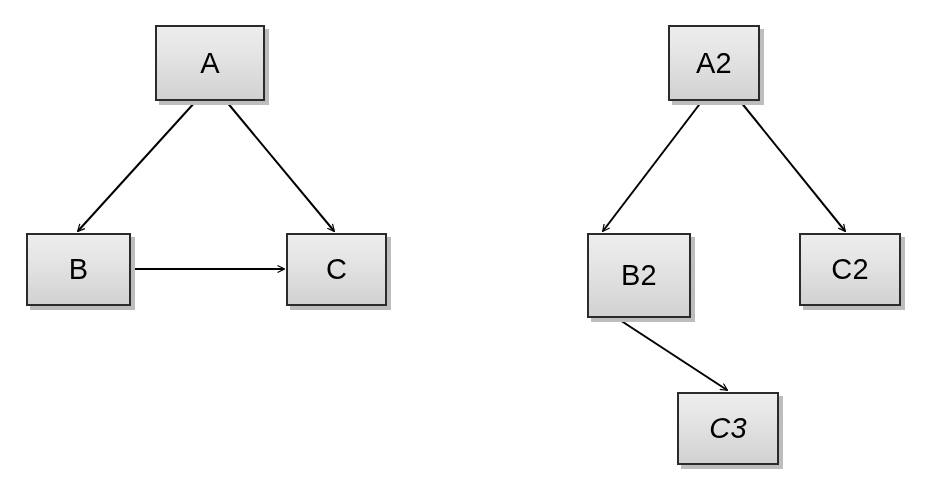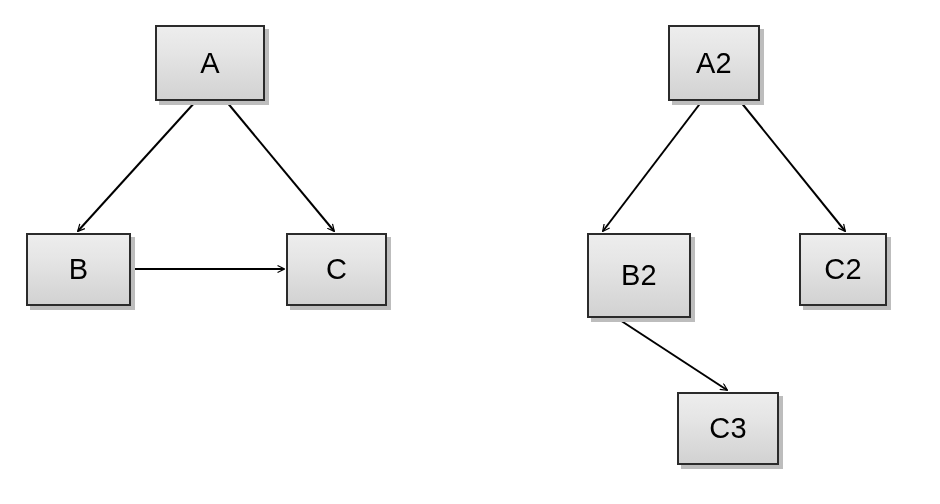--- a/index.html
+++ b/index.html
@@ -82,21 +82,21 @@
         <span class="node-label">C</span>
       </div>
     </div>
   <div id="nodes-right">
       <div class="node" style="left: 668px; top: 25px; width: 92px; height: 76px; border-color: rgb(43, 43, 43); background: linear-gradient(rgb(237, 237, 237) 0%, rgb(230, 230, 230) 32%, rgb(220, 220, 220) 66%, rgb(210, 210, 210) 100%); box-shadow: rgb(189, 189, 189) 4px 4px 0px 0px;">
         <span class="node-label">A2</span>
       </div>
       <div class="node" style="left: 542px; top: 233px; width: 104px; height: 85px; border-color: rgb(43, 43, 43); background: linear-gradient(rgb(237, 237, 237) 0%, rgb(230, 230, 230) 32%, rgb(220, 220, 220) 66%, rgb(210, 210, 210) 100%); box-shadow: rgb(189, 189, 189) 4px 4px 0px 0px; margin-left: 45px;">
         <span class="node-label">B2</span>
       </div>
-      <div class="node" style="left: 799px; top: 233px; width: 88px; height: 73px; border-color: rgb(43, 43, 43); background: linear-gradient(rgb(237, 237, 237) 0%, rgb(230, 230, 230) 32%, rgb(220, 220, 220) 66%, rgb(210, 210, 210) 100%); box-shadow: rgb(189, 189, 189) 4px 4px 0px 0px;">
+      <div class="node" style="left: 799px; top: 233px; width: 102px; height: 73px; border-color: rgb(43, 43, 43); background: linear-gradient(rgb(237, 237, 237) 0%, rgb(230, 230, 230) 32%, rgb(220, 220, 220) 66%, rgb(210, 210, 210) 100%); box-shadow: rgb(189, 189, 189) 4px 4px 0px 0px;">
         <span class="node-label">C2</span>
       </div>
-      <div class="node" style="left: 677px; top: 392px; width: 102px; height: 73px; border-color: rgb(43, 43, 43); background: linear-gradient(rgb(237, 237, 237) 0%, rgb(230, 230, 230) 32%, rgb(220, 220, 220) 66%, rgb(210, 210, 210) 100%); box-shadow: rgb(189, 189, 189) 4px 4px 0px 0px;">
+      <div class="node" style="left: 677px; top: 392px; width: 102px; height: 73px; border-color: rgb(43, 43, 43); background: linear-gradient(rgb(237, 237, 237) 0%, rgb(230, 230, 230) 32%, rgb(220, 220, 220) 66%, rgb(210, 210, 210) 100%); box-shadow: rgb(189, 189, 189) 4px 4px 0px 0px; font-style: italic;">
         <span class="node-label">C3</span>
       </div>
     </div>
 
 </div>
 
 </body></html>

